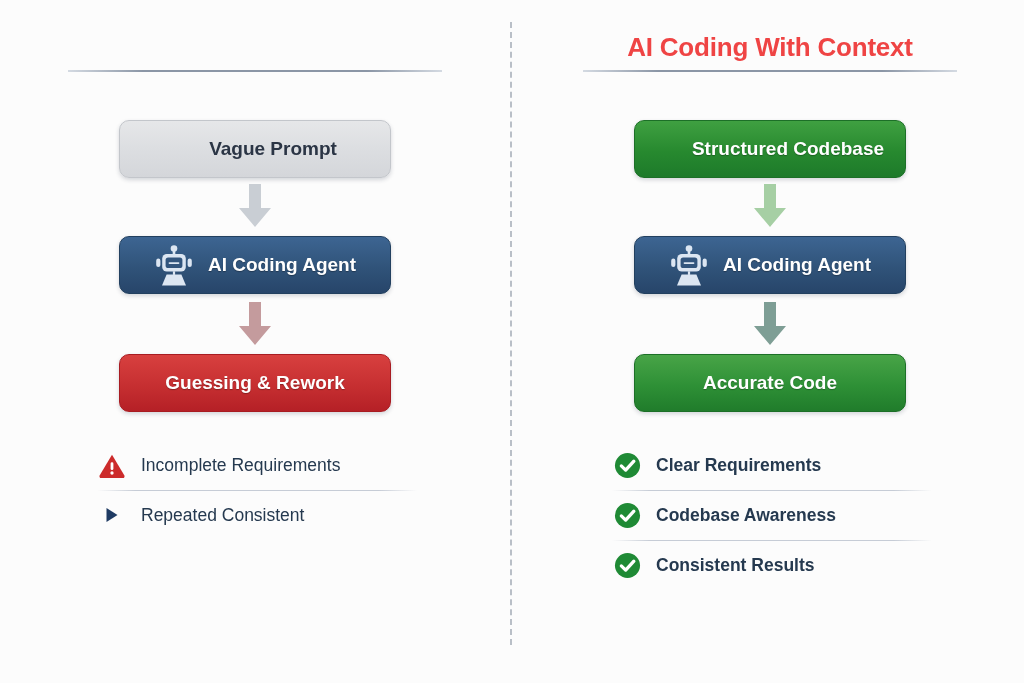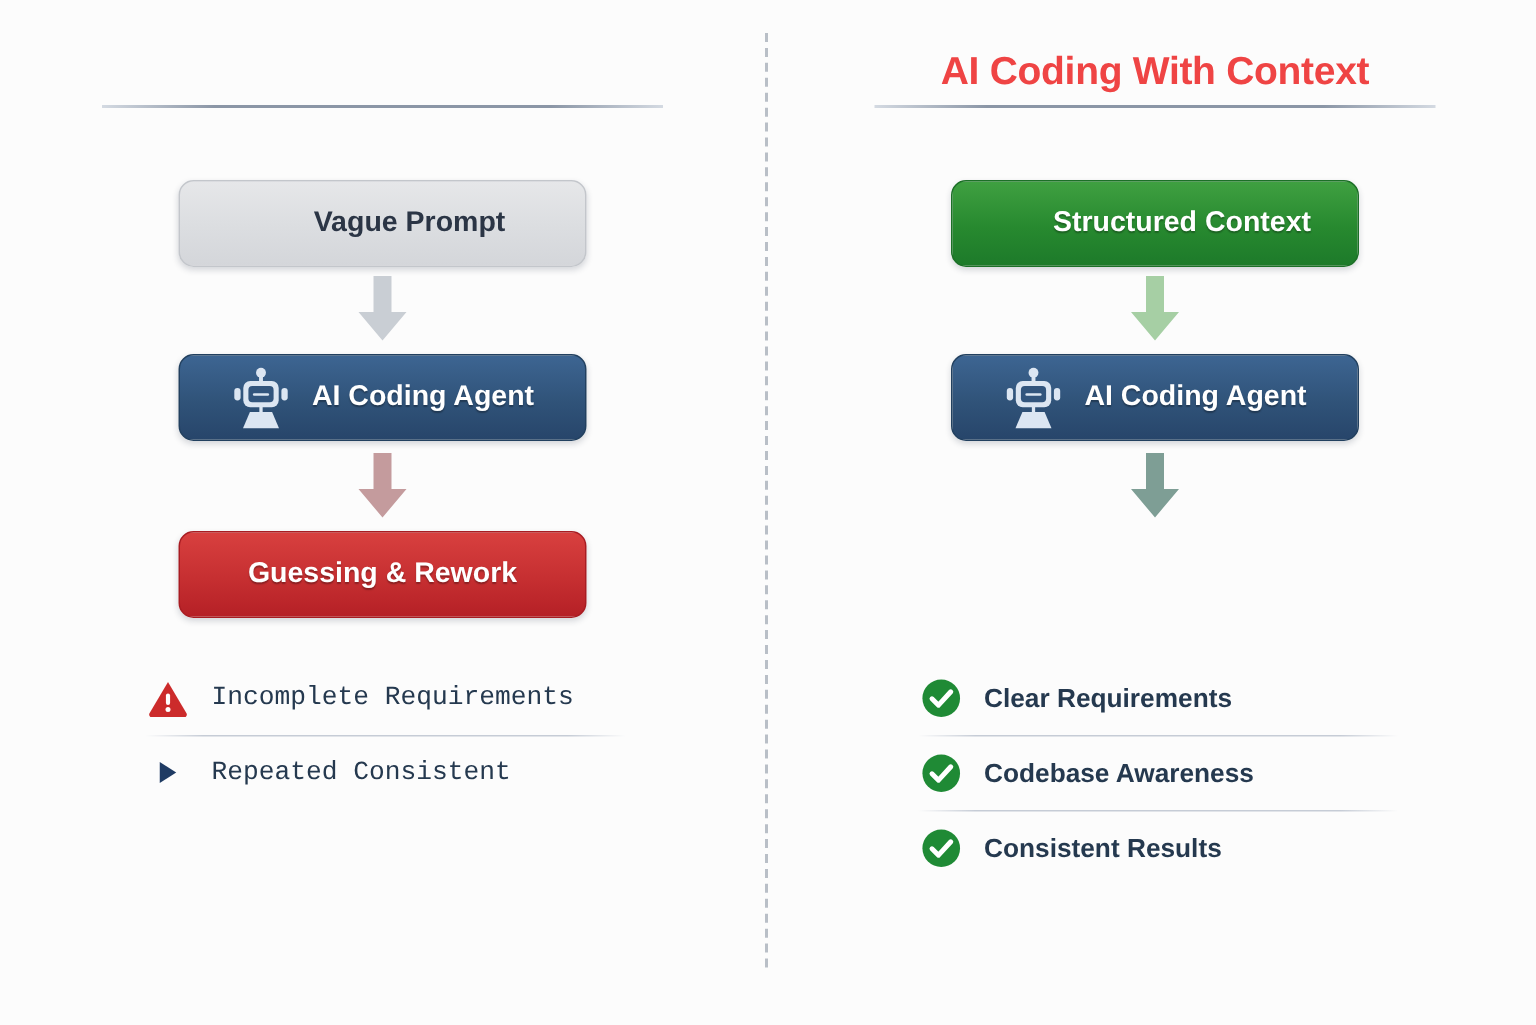--- a/index.html
+++ b/index.html
@@ -154,21 +154,21 @@
     flex: none;
     display: flex;
     align-items: center;
     justify-content: center;
   }
   .item-label {
     font-size: 17.5px;
     color: #25394f;
   }
   .item-label.strong { font-weight: bold; }
-  .item-label.plain  { font-weight: normal; font-family: Liberation Mono, monospace; }
+  .item-label.plain  { font-weight: normal; }
 
   .tri-bullet { width: 14px; height: 16px; }
 </style>
 </head>
 <body>
 
 <div class="canvas">
 
   <div class="col col-left">
 
@@ -240,21 +240,21 @@
   </div>
 
   <div class="divider"></div>
 
   <div class="col col-right">
 
     <div class="title title-right">AI Coding With Context</div>
     <div class="title-rule"></div>
 
     <div class="box box-1 box-green">
-      <span>Structured Context</span>
+      <span>Structured Codebase</span>
     </div>
 
     <div class="arrow arrow-1">
       <svg viewBox="0 0 34 44" width="34" height="44">
         <path d="M11 0 H23 V24 H33 L17 43 L1 24 H11 Z" fill="#a6cfa4"></path>
       </svg>
     </div>
 
     <div class="box box-2 box-agent">
       <span class="robot-icon">
@@ -274,20 +274,23 @@
       </span>
       <span>AI Coding Agent</span>
     </div>
 
     <div class="arrow arrow-2">
       <svg viewBox="0 0 34 44" width="34" height="44">
         <path d="M11 0 H23 V24 H33 L17 43 L1 24 H11 Z" fill="#7e9e95"></path>
       </svg>
     </div>
 
+    <div class="box box-3 box-green-2">
+      <span>Accurate Code</span>
+    </div>
 
     <div class="list">
 
       <div class="list-item">
         <span class="item-icon">
           <svg viewBox="0 0 28 28" width="27" height="27">
             <circle cx="14" cy="14" r="13" fill="#1f8a35"></circle>
             <path d="M7.6 14.4 L12.1 18.8 L20.6 9.5" stroke="#ffffff" stroke-width="3.4" fill="none" stroke-linecap="round" stroke-linejoin="round"></path>
           </svg>
         </span>

